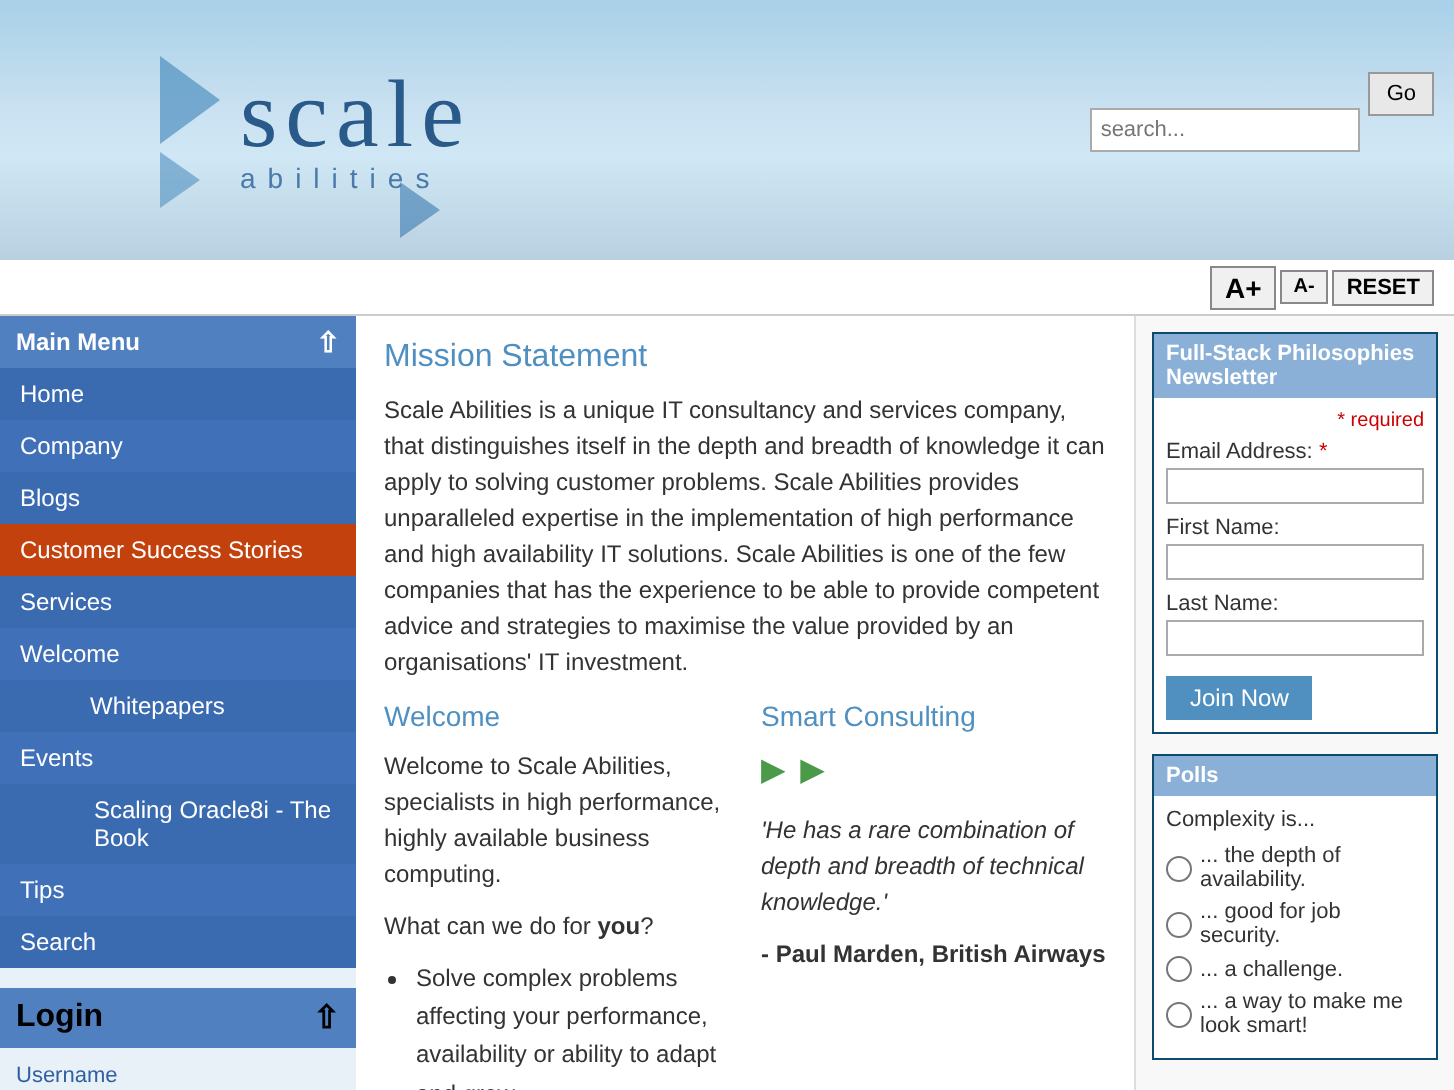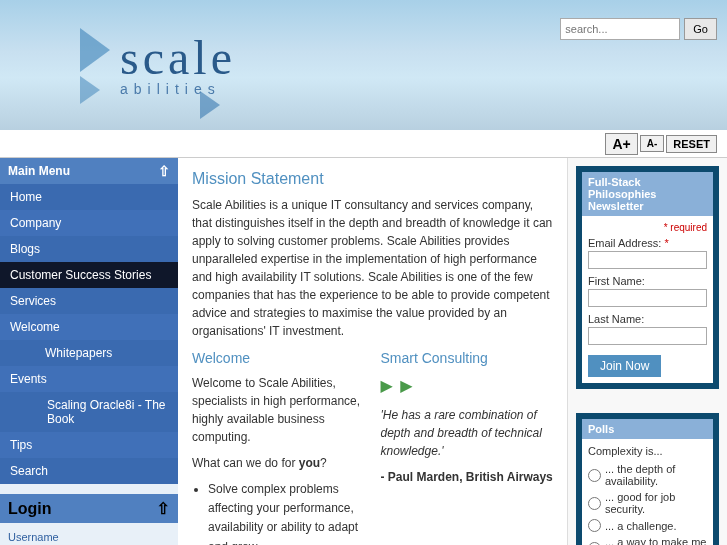--- a/index.html
+++ b/index.html
@@ -60,25 +60,26 @@
     }
     #search-bar {
       position: absolute;
       right: 10px;
       top: 18px;
       display: flex;
       align-items: center;
       gap: 4px;
     }
     #search-bar input {
-      width: 120px;
+      width: 135px;
       height: 22px;
       border: 1px solid #aaa;
       padding: 2px 4px;
       font-size: 11px;
+      margin-top: 36px;
     }
     #search-bar button {
       height: 22px;
       padding: 0 8px;
       background: #e8e8e8;
       border: 1px solid #999;
       cursor: pointer;
       font-size: 11px;
     }
 
@@ -243,22 +244,22 @@
     
     #right-panel {
       width: 160px;
       min-width: 160px;
       padding: 8px;
       background: #f8f8f8;
       border-left: 1px solid #ddd;
     }
     .right-section {
       background: #fff;
-      border: 6px solid #0c4a6e;
-      margin-bottom: 24px;
+      border: 1px solid #0c4a6e;
+      margin-bottom: 10px;
     }
     .right-section-header {
       background: #8ab0d8;
       color: #fff;
       font-weight: bold;
       font-size: 11px;
       padding: 4px 6px;
     }
     .right-section-body {
       padding: 6px;
@@ -349,21 +350,21 @@
 
   <div id="sidebar">
     <div class="sidebar-section">
       <div class="sidebar-header">
         <span>Main Menu</span>
         <span class="collapse-icon">⇧</span>
       </div>
       <a class="sidebar-menu-item" style="background:#3a6ab0;">Home</a>
       <a class="sidebar-menu-item" style="background:#4070b8;">Company</a>
       <a class="sidebar-menu-item" style="background:#3a6ab0;">Blogs</a>
-      <a class="sidebar-menu-item" style="background:#0f172a;">Customer Success Stories</a>
+      <a class="sidebar-menu-item" style="background:#c2410c;">Customer Success Stories</a>
       <a class="sidebar-menu-item" style="background:#3a6ab0;">Services</a>
       <a class="sidebar-menu-item" style="background:#4070b8;">Welcome</a>
       <a class="sidebar-menu-item" style="background:#3a6ab0;padding-left:45px;">Whitepapers</a>
       <a class="sidebar-menu-item" style="background:#4070b8;">Events</a>
       <a class="sidebar-menu-item" style="background:#3a6ab0;padding-left:47px;">Scaling Oracle8i - The Book</a>
       <a class="sidebar-menu-item" style="background:#4070b8;">Tips</a>
       <a class="sidebar-menu-item" style="background:#3a6ab0;">Search</a>
     </div>
 
     <div class="sidebar-login">

